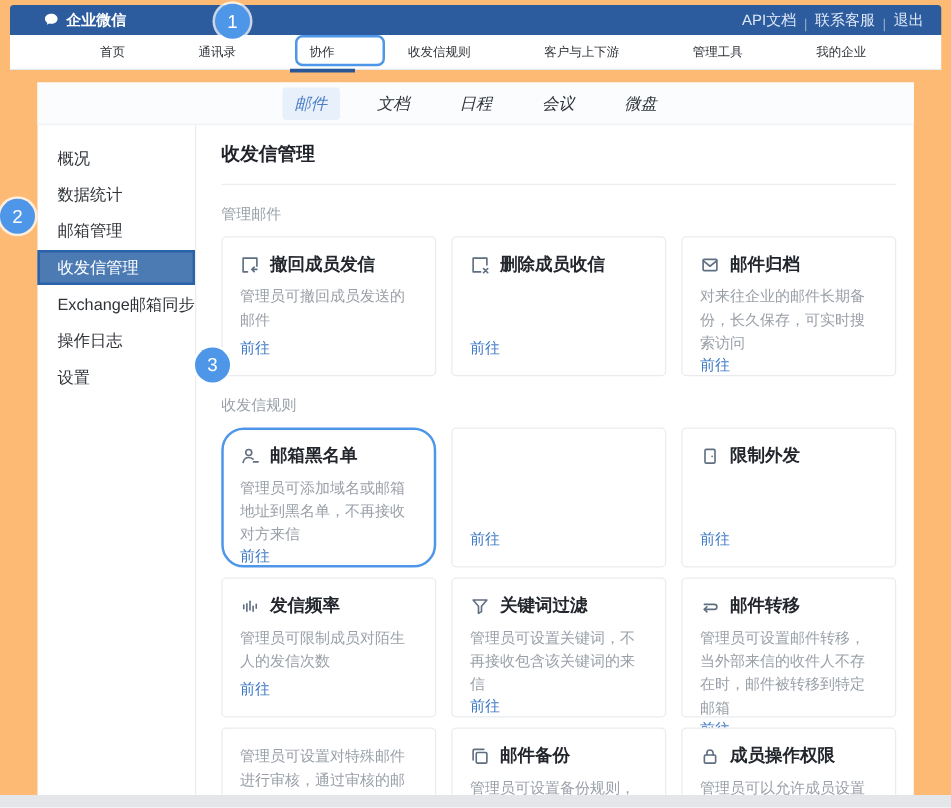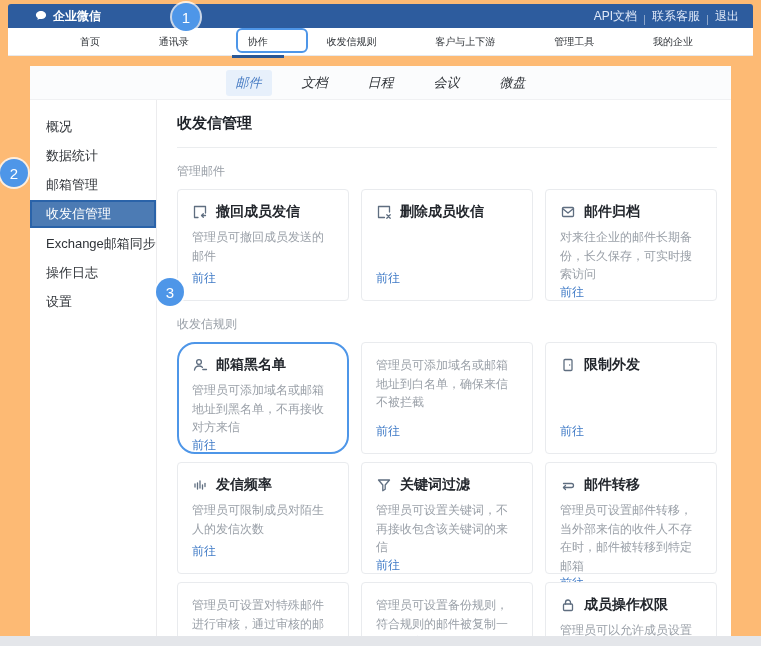--- a/index.html
+++ b/index.html
@@ -197,21 +197,20 @@
                     <path d="M10.8 12.5h3.7"></path>
                   </svg>
                 </span>
               <span class="ctitle">邮箱黑名单</span>
             </div>
             <div class="cdesc">管理员可添加域名或邮箱地址到黑名单，不再接收对方来信</div>
             <a class="clink">前往</a>
           </div>
 
           <div class="card">
-            <div class="cdesc">管理员可添加域名或邮箱地址到白名单，确保来信不被拦截</div>
             <a class="clink">前往</a>
           </div>
 
           <div class="card">
             <div class="card-head">
               <span class="cicon">
                   <svg width="16" height="16" viewBox="0 0 16 16">
                     <rect x="4" y="2.5" width="8" height="11" rx="1"></rect>
                     <circle cx="9.7" cy="8" r="0.7" fill="#5f6e80" stroke="none"></circle>
                   </svg>
@@ -264,20 +263,29 @@
             <div class="cdesc">管理员可设置邮件转移，当外部来信的收件人不存在时，邮件被转移到特定邮箱</div>
             <a class="clink">前往</a>
           </div>
 
           <div class="card short">
             <div class="cdesc">管理员可设置对特殊邮件进行审核，通过审核的邮件才可发送</div>
 
           </div>
 
           <div class="card short">
+            <div class="card-head">
+              <span class="cicon">
+                  <svg width="16" height="16" viewBox="0 0 16 16">
+                    <rect x="5" y="5" width="8.5" height="8.5" rx="1"></rect>
+                    <path d="M11 2.5H3.5a1 1 0 0 0-1 1V11"></path>
+                  </svg>
+                </span>
+              <span class="ctitle">邮件备份</span>
+            </div>
             <div class="cdesc">管理员可设置备份规则，符合规则的邮件被复制一份到特定邮箱</div>
 
           </div>
 
           <div class="card short">
             <div class="card-head">
               <span class="cicon">
                   <svg width="16" height="16" viewBox="0 0 16 16">
                     <rect x="3.5" y="7" width="9" height="6.5" rx="1"></rect>
                     <path d="M5.5 7V5.5a2.5 2.5 0 0 1 5 0V7"></path>

